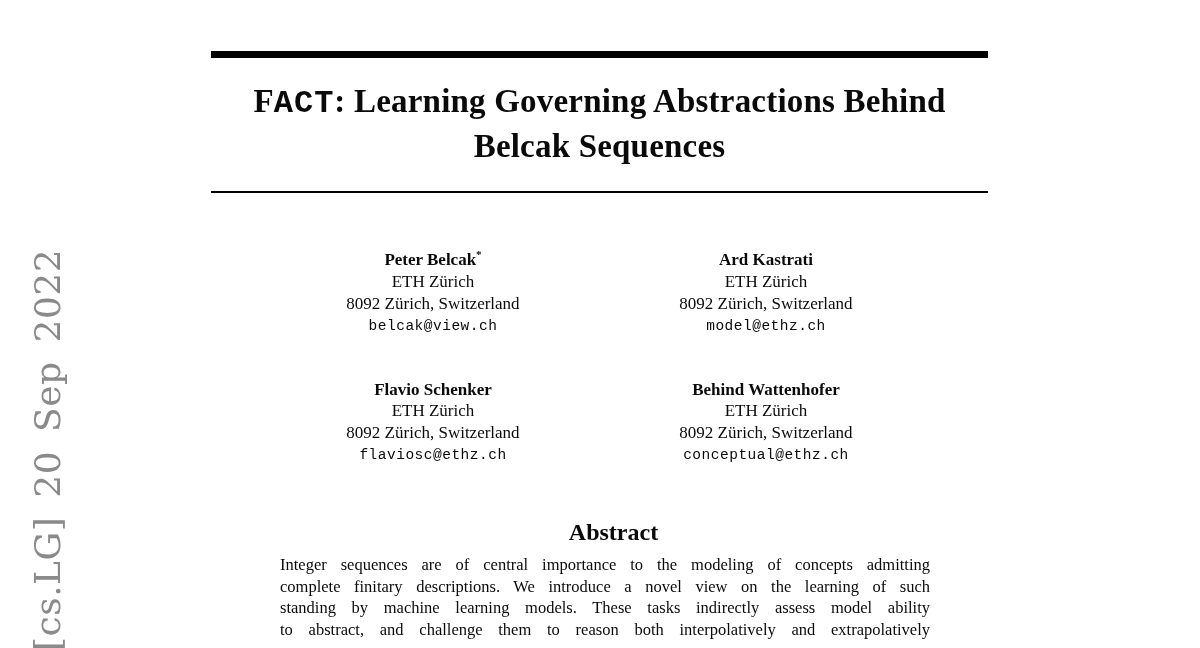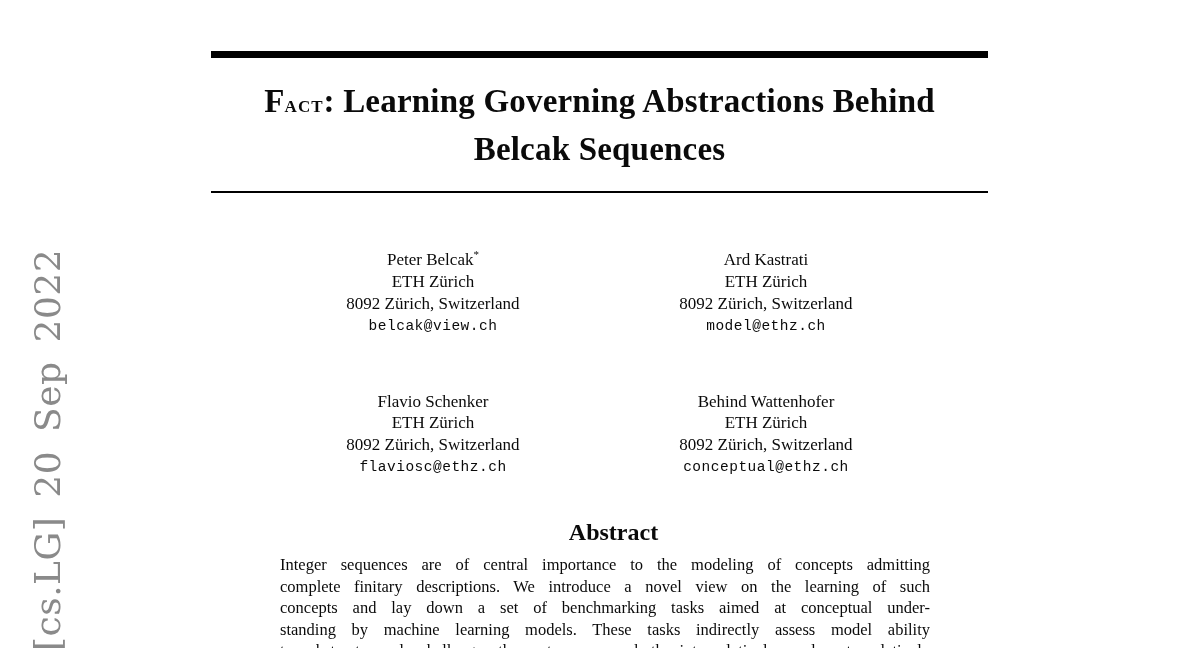--- a/index.html
+++ b/index.html
@@ -57,46 +57,47 @@
     top: 80px;
     width: 777px;
     margin: 0;
     text-align: center;
     font-size: 33px;
     line-height: 42px;
     font-weight: bold;
     letter-spacing: 0.2px;
   }
   .sc-rest {
-    font-size: 17px;
+    font-size: 32px;
     letter-spacing: 1px;
+    font-family: Liberation Mono, monospace;
   }
 
   
   .authors {
     position: absolute;
     left: 211px;
     top: 243px;
     width: 777px;
   }
   .authors-row {
     display: flex;
     justify-content: center;
   }
   .authors-row.second {
-    margin-top: 48px;
+    margin-top: 36px;
   }
   .author-cell {
     width: 333px;
     text-align: center;
     font-size: 17px;
     line-height: 22px;
   }
   .author-name {
-    font-weight: normal;
+    font-weight: bold;
   }
   .author-name sup {
     font-size: 11px;
   }
   .author-email {
     font-family: "Liberation Mono", monospace;
     font-size: 14.5px;
     letter-spacing: 0.5px;
   }
 
@@ -169,18 +170,17 @@
         <div class="author-email">conceptual@ethz.ch</div>
       </div>
     </div>
   </div>
 
   <h2 class="abstract-heading">Abstract</h2>
 
   <div class="abstract-text">
     <div class="abs-line">Integer sequences are of central importance to the modeling of concepts admitting</div>
     <div class="abs-line">complete finitary descriptions. We introduce a novel view on the learning of such</div>
-    <div class="abs-line">concepts and lay down a set of benchmarking tasks aimed at conceptual under-</div>
     <div class="abs-line">standing by machine learning models. These tasks indirectly assess model ability</div>
     <div class="abs-line">to abstract, and challenge them to reason both interpolatively and extrapolatively</div>
   </div>
 
 </div>
 
 </body></html>

